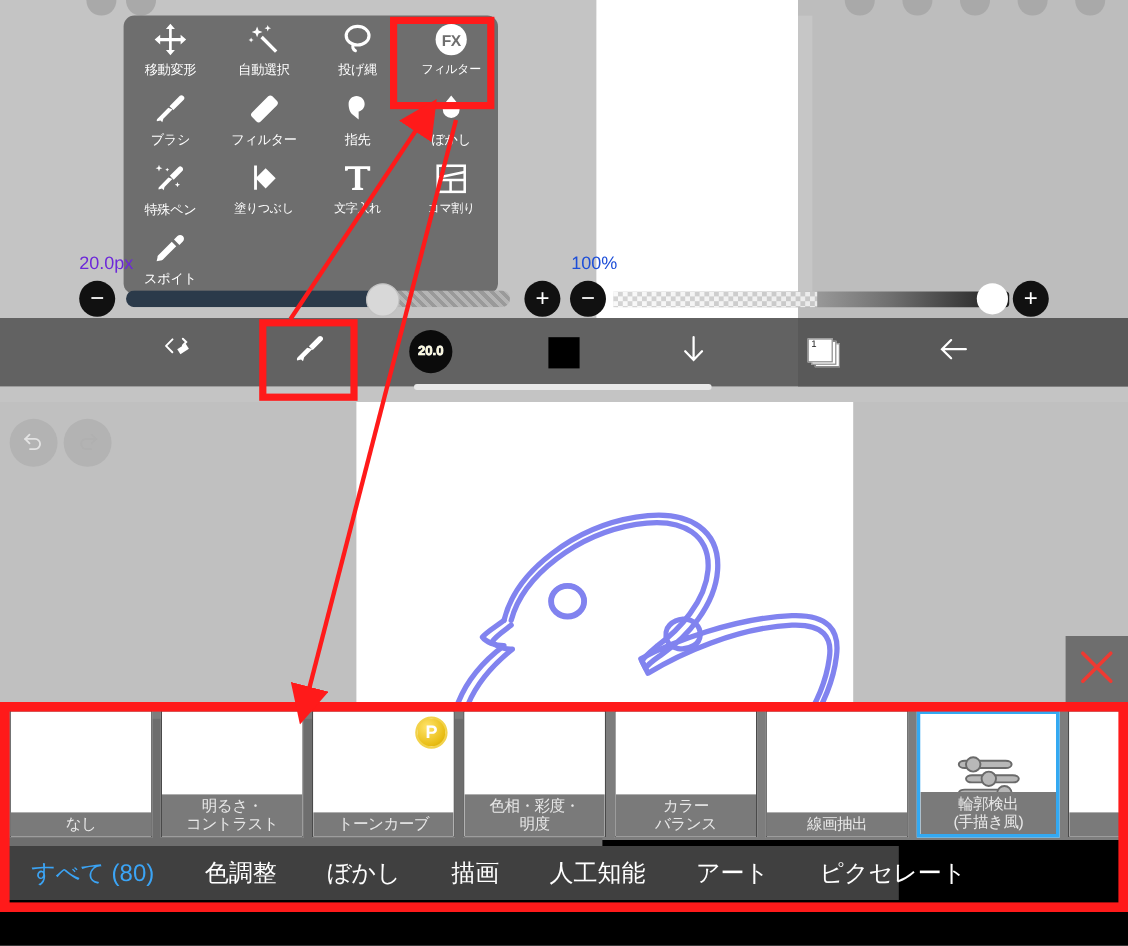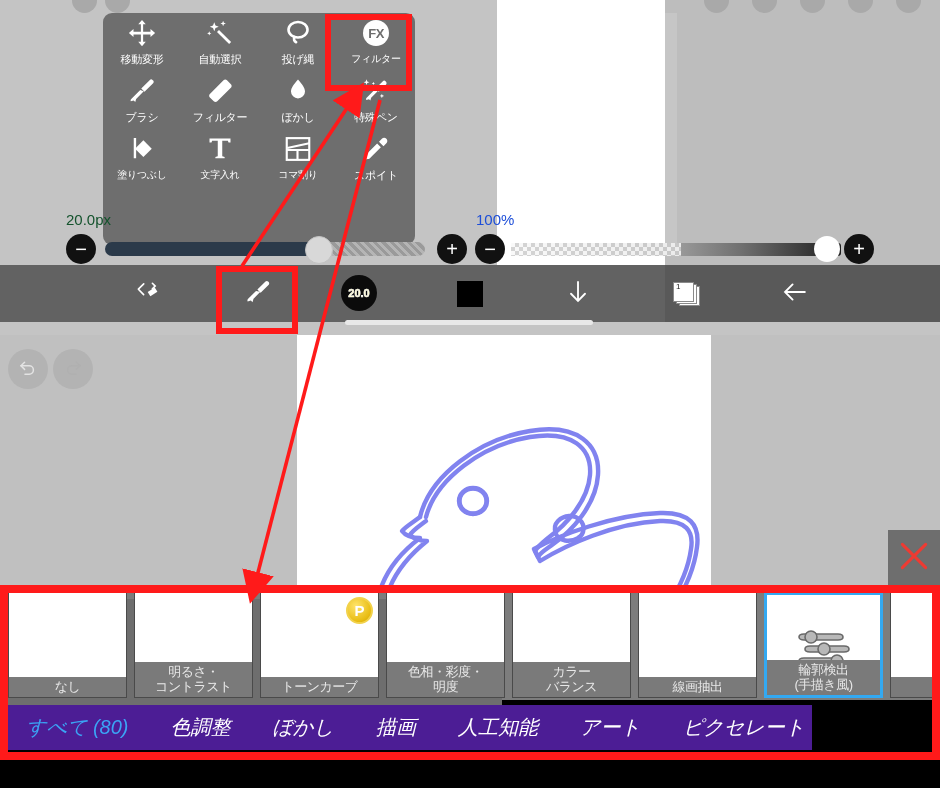--- a/index.html
+++ b/index.html
@@ -62,21 +62,21 @@
     width:26px;height:26px;border-radius:50%;background:#ffffff;color:#6e6e6e;
     font-size:13px;font-weight:bold;display:flex;align-items:center;justify-content:center;
     font-family:"Liberation Sans",sans-serif;letter-spacing:-0.5px;
   }
 
   
   .redbox{position:absolute;border:6px solid #ff1a1a;box-sizing:border-box;}
 
   
   .sizelabel{
-    position:absolute;left:66px;top:211px;font-size:15px;color:#14532d;text-align:center;
+    position:absolute;left:66px;top:211px;font-size:15px;color:#6d28d9;text-align:center;
   }
   .pctlabel{
     position:absolute;left:476px;top:211px;font-size:15px;color:#1d4ed8;
   }
   .circbtn{
     position:absolute;width:30px;height:30px;border-radius:50%;background:#111;
     display:flex;align-items:center;justify-content:center;color:#fff;
     font-size:20px;line-height:1;font-weight:300;
   }
   .slidertrack{
@@ -163,22 +163,22 @@
     font-size:13px;text-align:center;line-height:15px;padding:2px 0 3px;
     letter-spacing:-0.5px;
   }
   .pbadge{
     position:absolute;right:5px;top:4px;width:27px;height:27px;border-radius:50%;
     background:radial-gradient(circle at 35% 30%,#ffe46b,#e8bc12 70%,#c79b04);
     color:#fff;font-size:15px;font-weight:bold;display:flex;align-items:center;justify-content:center;
     border:2px solid #f2d24b;box-sizing:border-box;
   }
   .tabbar{
-    position:absolute;left:0;top:120px;width:812px;height:45px;background:#4c1d95;
-    display:flex;align-items:center;font-style:italic;
+    position:absolute;left:0;top:120px;width:749px;height:45px;background:#404040;
+    display:flex;align-items:center;
   }
   .tab{
     color:#ffffff;font-size:20px;white-space:nowrap;padding:0 14px;
   }
   .tab.active{color:#3ba4f5;}
   .scrollhint{
     position:absolute;top:0;height:5px;background:#8c8c8c;
   }
 
   
@@ -259,20 +259,28 @@
 
         <div class="toolcell">
           <span class="toolicon">
             <svg width="30" height="30" viewBox="0 0 24 24" fill="#fff">
               <path d="M14.8 3.4 3.9 14.3c-.8.8-.8 2 0 2.8l3.1 3.1c.8.8 2 .8 2.8 0L20.7 9.3c.8-.8.8-2 0-2.8l-3.1-3.1c-.8-.8-2-.8-2.8 0z"></path>
             </svg>
           </span>
           <span class="toollabel">フィルター</span>
         </div>
 
+        <div class="toolcell">
+          <span class="toolicon">
+            <svg width="30" height="30" viewBox="0 0 24 24" fill="#fff">
+              <path d="M6 8.5C6 5.6 8.4 3.2 11.3 3.2S16.7 5.6 16.7 8.5c0 2.5-1.7 4.5-4 5.1v5.2l-4.3-3.5C7 14.2 6 11.5 6 8.5z"></path>
+            </svg>
+          </span>
+          <span class="toollabel">指先</span>
+        </div>
 
         <div class="toolcell">
           <span class="toolicon">
             <svg width="30" height="30" viewBox="0 0 24 24" fill="#fff">
               <path d="M12 2.8c3.4 4 5.6 6.9 5.6 9.5a5.6 5.6 0 0 1-11.2 0c0-2.6 2.2-5.5 5.6-9.5z"></path>
             </svg>
           </span>
           <span class="toollabel">ぼかし</span>
         </div>
 

